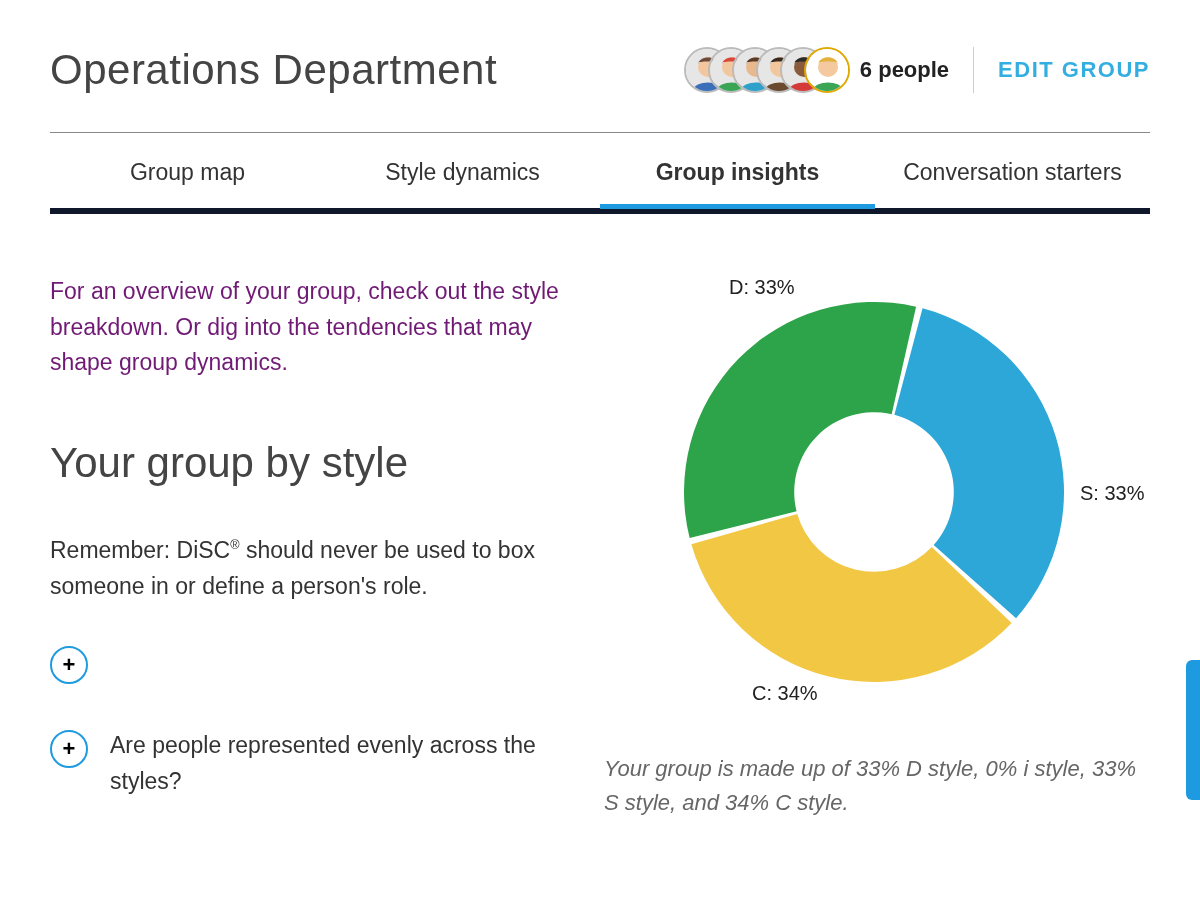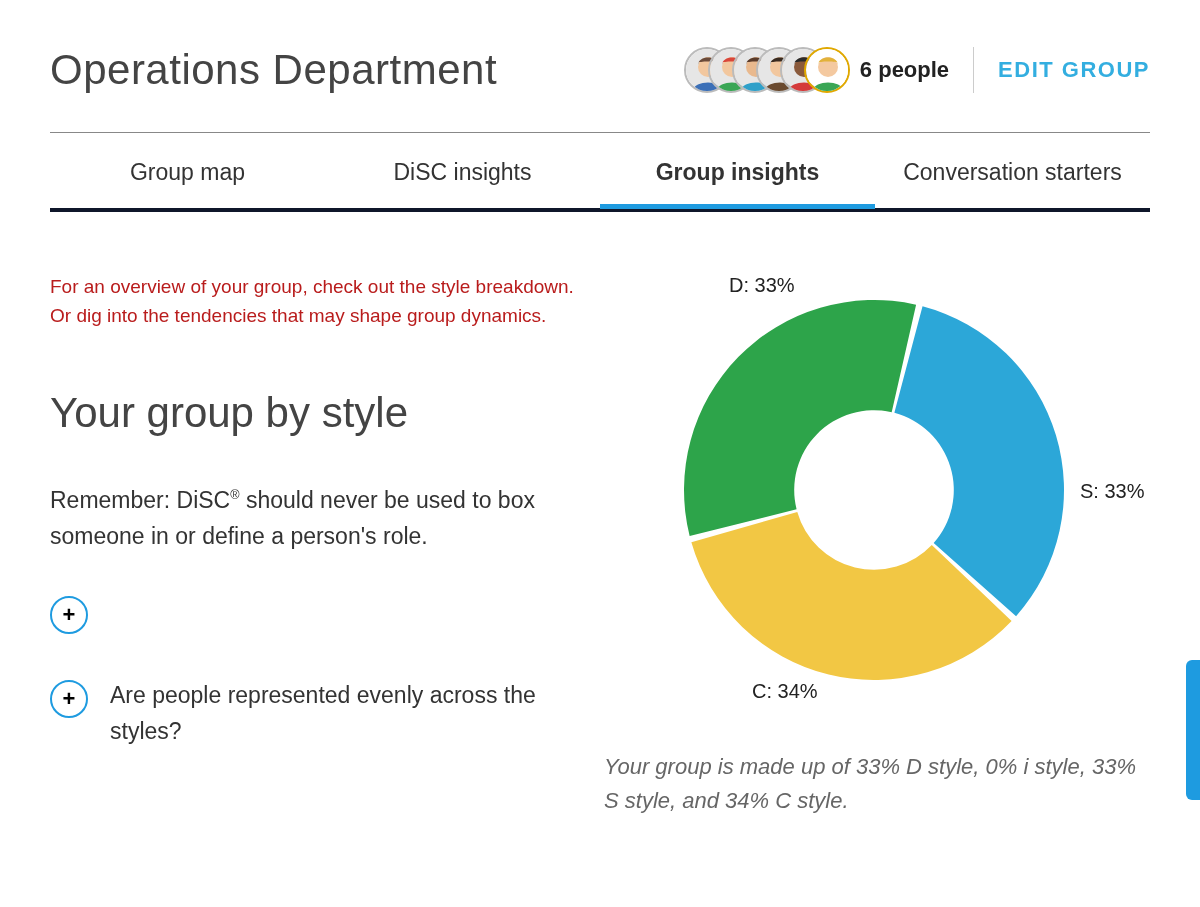--- a/index.html
+++ b/index.html
@@ -10,28 +10,28 @@
 .header-right{display:flex;align-items:center;gap:24px}
 .people{display:flex;align-items:center}
 .avatars{display:flex}
 .avatar{width:46px;height:46px;border-radius:50%;border:2px solid #bbb;box-sizing:border-box;position:relative;overflow:hidden}
 .avatar+.avatar{margin-left:-22px}
 .avatar svg{display:block}
 .count{font-size:22px;font-weight:700;margin-left:10px;color:#222}
 .vr{width:1px;height:46px;background:#ccc}
 .edit{font-size:22px;font-weight:700;letter-spacing:1.5px;color:#33aee0;cursor:pointer}
 
-.tabs{display:flex;justify-content:center;border-top:1px solid #888;border-bottom:4px solid #0f172a;margin:28px 50px 0}
+.tabs{display:flex;justify-content:center;border-top:1px solid #888;border-bottom:6px solid #0f172a;margin:28px 50px 0}
 .tab{flex:1;text-align:center;padding:26px 0 22px;font-size:23px;color:#333;cursor:pointer;position:relative}
 .tab.active{font-weight:700}
 .tab.active::after{content:"";position:absolute;left:0;right:0;bottom:-1px;height:5px;background:#1e9be0}
 
 .main{display:flex;padding:60px 50px 0}
 .left{flex:0 0 48%;padding-right:20px}
-.intro{font-size:19px;line-height:1.55;color:#b91c1c}
+.intro{font-size:23px;line-height:1.55;color:#701a75}
 .h2{font-size:42px;font-weight:400;margin:58px 0 46px;color:#444}
 .rem{font-size:23px;line-height:1.55;margin-bottom:40px}
 .rem sup{font-size:.55em;vertical-align:super}
 .acc{display:flex;align-items:flex-start;gap:22px;margin-bottom:44px;cursor:pointer}
 .plus{flex:none;width:34px;height:34px;border:2.5px solid #1e9be0;border-radius:50%;display:flex;align-items:center;justify-content:center;margin-top:2px}
 .plus span{font-size:22px;font-weight:700;color:#000;line-height:1}
 .acc-label{font-size:23px;line-height:1.55}
 
 .right{flex:1;position:relative;padding-top:8px}
 .chart-wrap{position:relative;width:480px;height:420px;margin:0 auto}
@@ -101,21 +101,21 @@
           </div>
       <div class="count">6 people</div>
     </div>
     <div class="vr"></div>
     <div class="edit">EDIT GROUP</div>
   </div>
 </div>
 
 <div class="tabs" id="tabs">
       <div class="tab">Group map</div>
-      <div class="tab">DiSC insights</div>
+      <div class="tab">Style dynamics</div>
       <div class="tab active">Group insights</div>
       <div class="tab">Conversation starters</div>
     </div>
 
 <div class="main">
   <div class="left">
     <div class="intro">For an overview of your group, check out the style breakdown. Or dig into the tendencies that may shape group dynamics.</div>
     <div class="h2">Your group by style</div>
     <div class="rem">
       <span>Remember: DiSC</span><sup>®</sup><span> should never be used to box someone in or define a person's role.</span>

